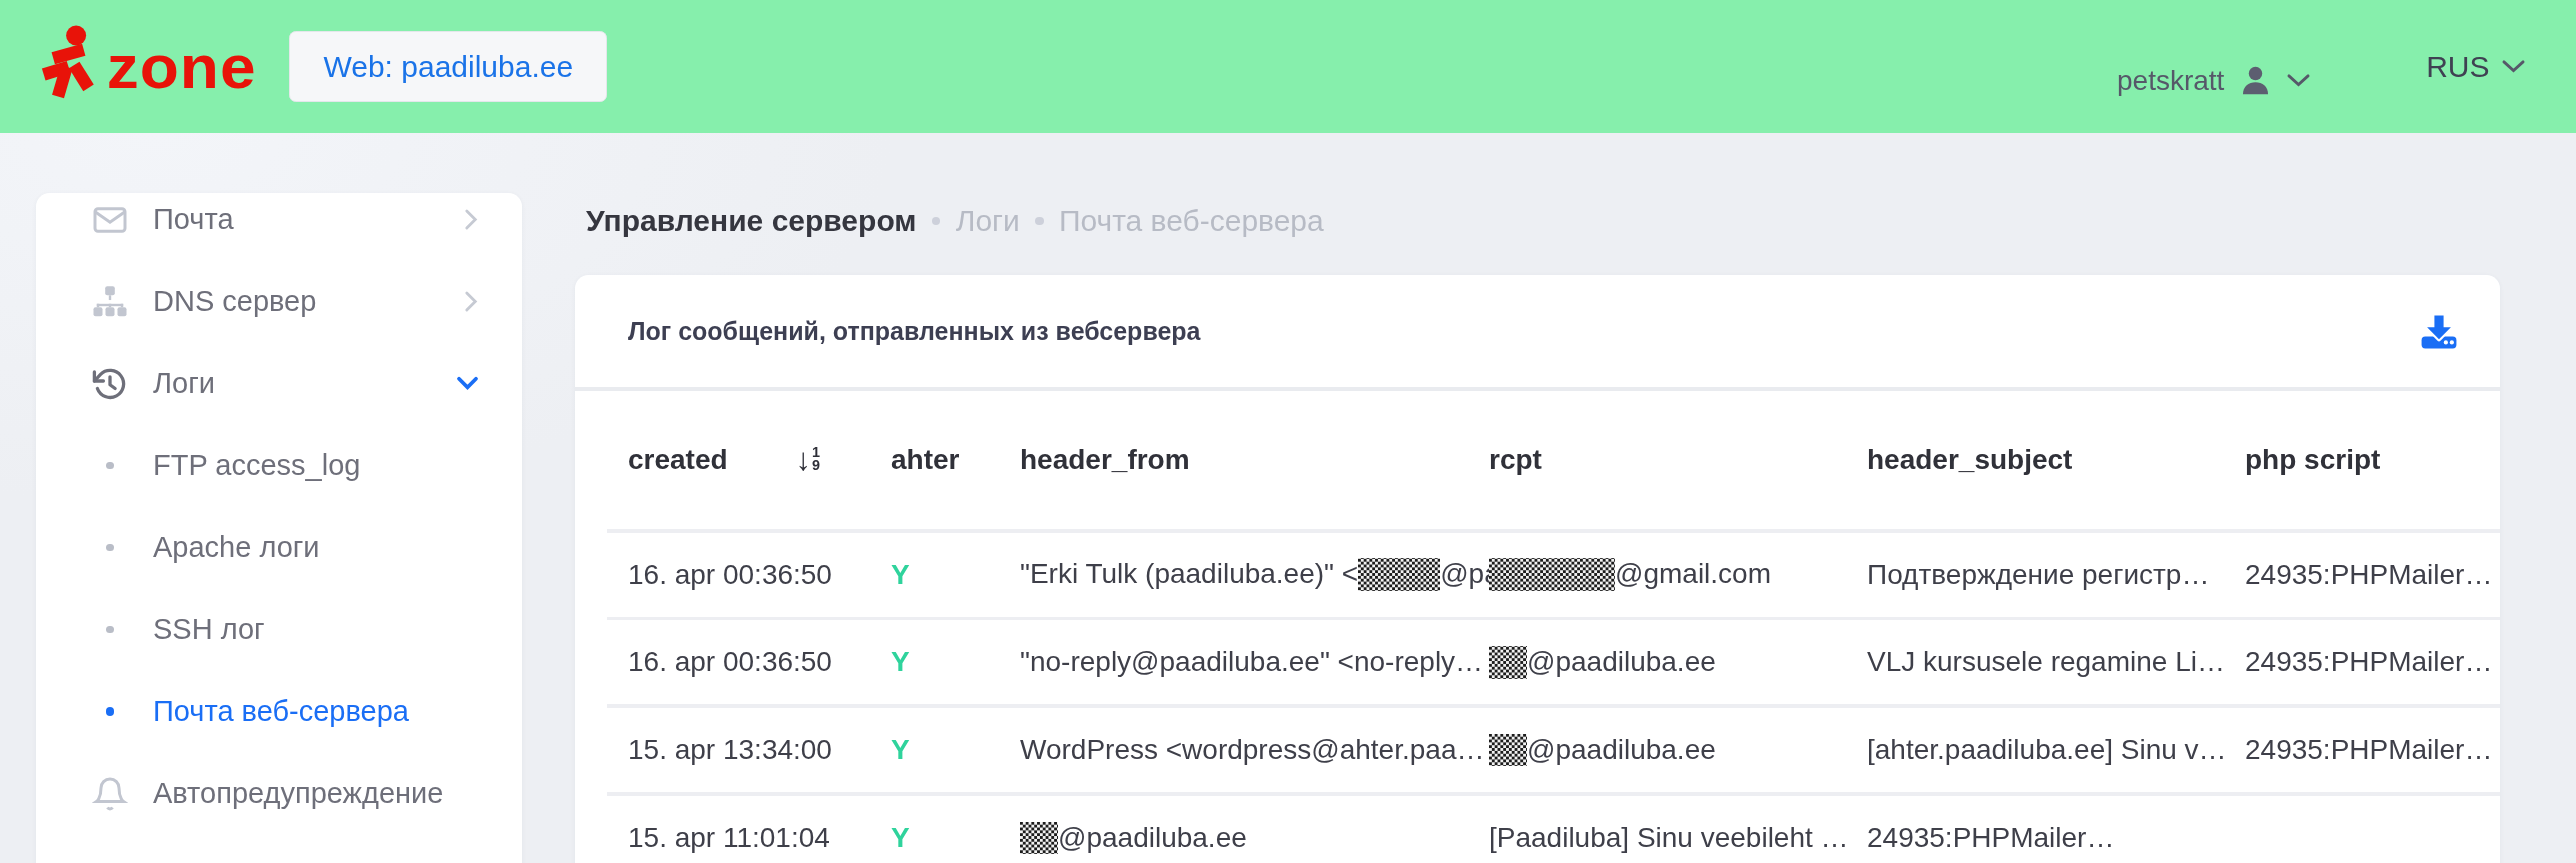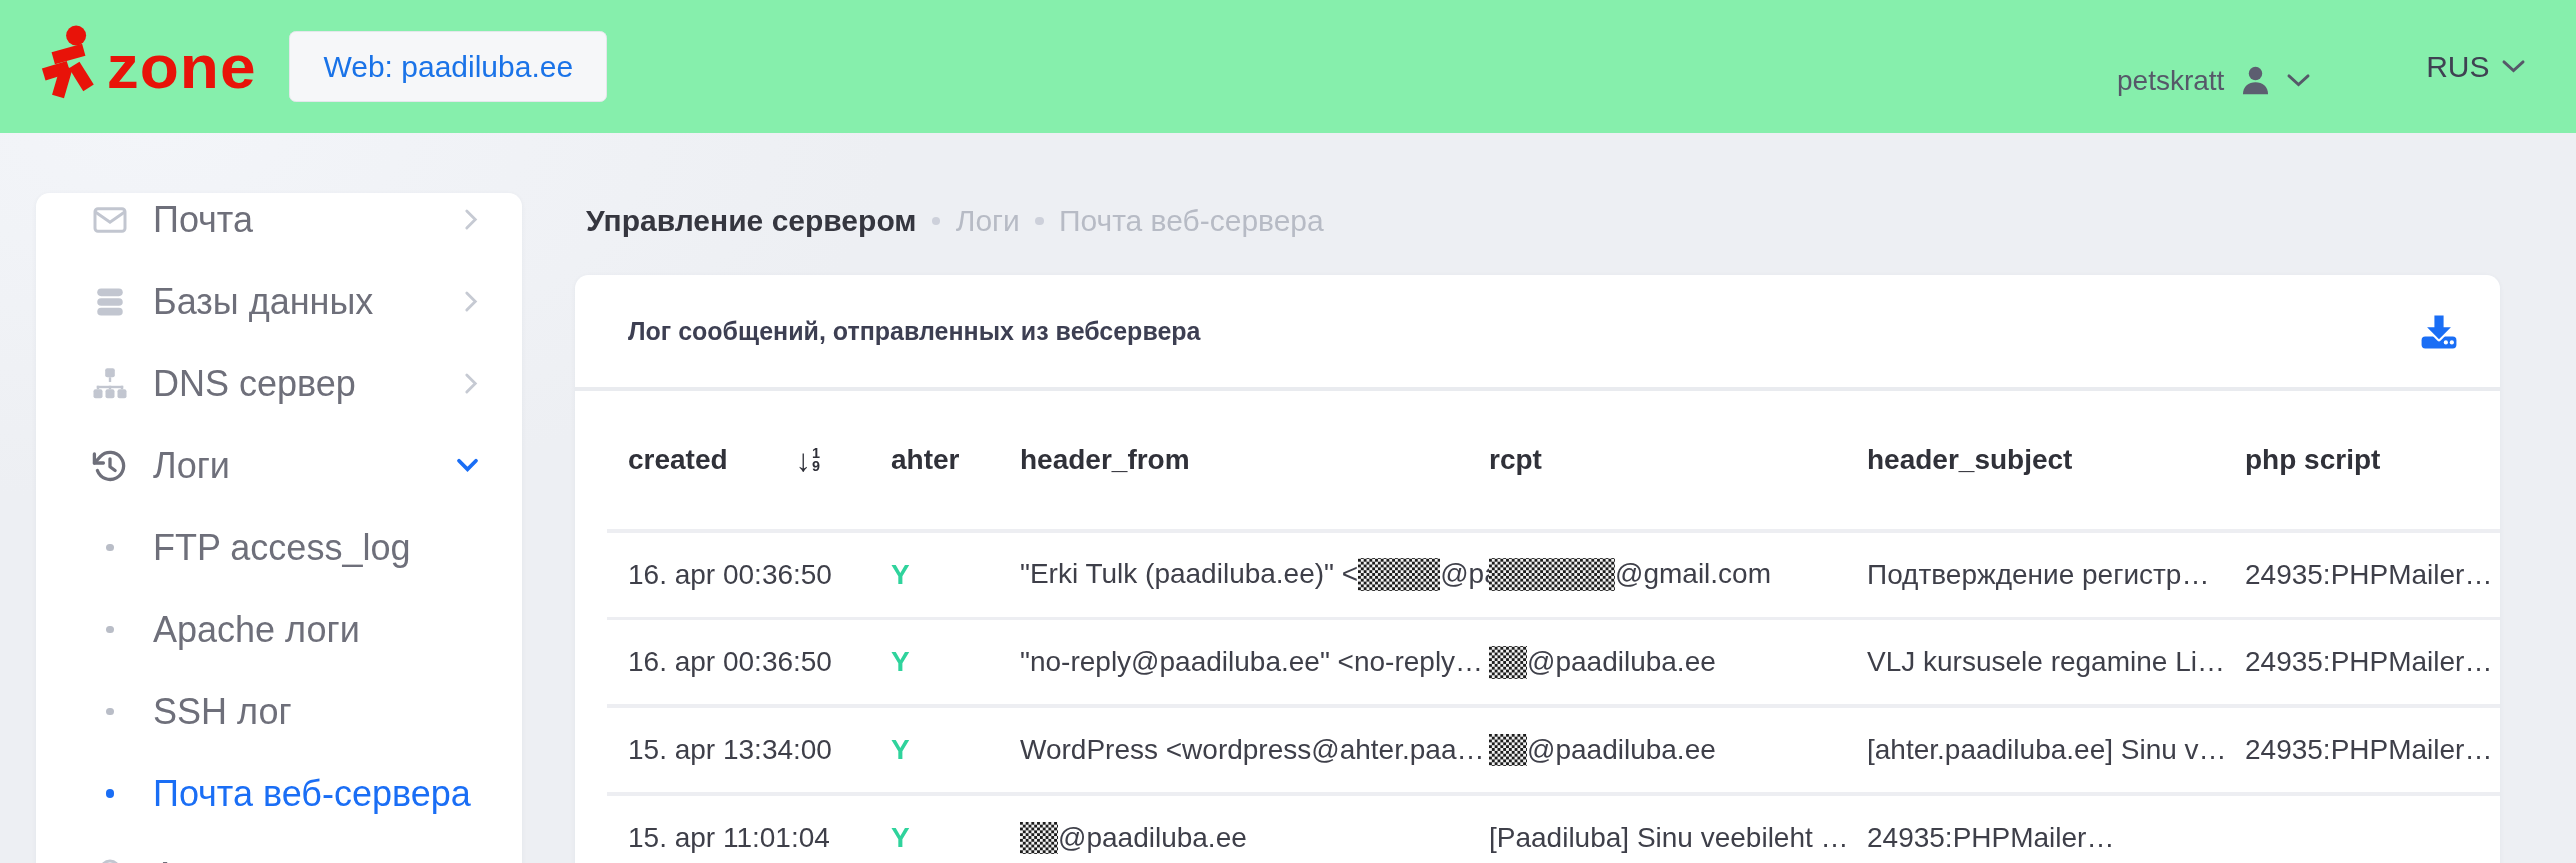--- a/index.html
+++ b/index.html
@@ -28,21 +28,21 @@
   
   .sidebar { position:absolute; left:36px; top:60px; width:486px; height:689px;
     background:#fff; border-radius:13.4px 13.4px 0 0;
     box-shadow:0 1.9px 5.7px rgba(40,50,80,.05); overflow:hidden; }
   .menu { margin-top:-14.4px; }
   .mitem { height:82px; display:flex; align-items:center;
     padding:0 42px 0 55px; cursor:pointer; }
   .islot { width:38px; margin-right:24px; display:flex; justify-content:center;
     align-items:center; color:#c2c6d0; flex:0 0 38px; }
   .islot.dark { color:#6e6f7a; }
-  .mlabel { font-size:36px; color:#6e6f7a; }
+  .mlabel { font-size:29px; color:#6e6f7a; }
   .mchev { margin-left:auto; color:#c6cad3; display:flex; }
   .mchev.blue { color:#1a6ef5; }
   .bullet { width:7.7px; height:7.7px; border-radius:50%; background:#b9bdc7; }
   .bullet.active { width:8.6px; height:8.6px; background:#1a6ef5; }
   .mitem.active .mlabel { color:#1a6ef5; }
 
   
   .breadcrumb { position:absolute; left:586px; top:71px; display:flex;
     align-items:center; font-size:30px; }
   .bc-current { color:#35363f; font-weight:700; }
@@ -63,21 +63,21 @@
   
   .tgrid { display:grid; grid-template-columns:263px 129px 469px 378px 378px 254px;
     padding-left:53px; align-items:center; }
   .thead { height:138px; }
   .thead .cell { font-size:28px; font-weight:700; color:#303139; }
   .trow { height:84px; background:#fff; }
   .cell { white-space:nowrap; overflow:hidden; padding-right:21px;
     font-size:28px; color:#3e3f49; }
   .cell.passed { color:#2fd39c; font-weight:600; }
   .tsep { height:3.8px; background:#edeef2; margin-left:32px; }
-  .created-head { display:flex; align-items:flex-end; }
+  .created-head { display:flex; align-items:flex-start; }
   .sort-ic { margin-left:auto; margin-right:50px; display:flex; align-items:center;
     color:#2e2f38; cursor:pointer; }
   .sort-arrow { font-size:31px; font-weight:700; line-height:1; }
   .sort-nums { display:flex; flex-direction:column; font-size:14.4px; font-weight:700;
     line-height:.95; margin-left:1px; }
 
   .redact { display:inline-block; vertical-align:middle; margin-top:-5.7px;
     height:35px; border-radius:1px;
     background:repeating-conic-gradient(#1c1c1c 0% 25%, #f2f2f2 0% 50%) 0 0/5.7px 5.7px; }
 </style>
@@ -158,35 +158,20 @@
           </svg>
         </span>
         <span class="mlabel">Почта</span>
         <span class="mchev">
           <svg width="17" height="25" viewBox="0 0 18 26" fill="none" stroke="currentColor" stroke-width="3" stroke-linecap="round">
               <polyline points="4,4 13,13 4,22"></polyline>
             </svg>
         </span>
       </div>
 
-      <div class="mitem">
-        <span class="islot">
-          <svg width="34" height="34" viewBox="0 0 24 24" fill="currentColor">
-            <rect x="3" y="2.5" width="18" height="5.4" rx="2.7"></rect>
-            <rect x="3" y="9.3" width="18" height="5.4" rx="2.7"></rect>
-            <rect x="3" y="16.1" width="18" height="5.4" rx="2.7"></rect>
-          </svg>
-        </span>
-        <span class="mlabel">Базы данных</span>
-        <span class="mchev">
-          <svg width="17" height="25" viewBox="0 0 18 26" fill="none" stroke="currentColor" stroke-width="3" stroke-linecap="round">
-              <polyline points="4,4 13,13 4,22"></polyline>
-            </svg>
-        </span>
-      </div>
 
       <div class="mitem">
         <span class="islot">
           <svg width="36" height="36" viewBox="0 0 24 24" fill="currentColor">
             <rect x="8.8" y="1.5" width="6.4" height="6" rx="1.4"></rect>
             <rect x="1" y="15.5" width="6" height="6" rx="1.4"></rect>
             <rect x="9" y="15.5" width="6" height="6" rx="1.4"></rect>
             <rect x="17" y="15.5" width="6" height="6" rx="1.4"></rect>
             <path d="M11.2 7.5h1.6v3.2h-1.6z"></path>
             <path d="M3.2 13.2h17.6v1.6H3.2z"></path>

